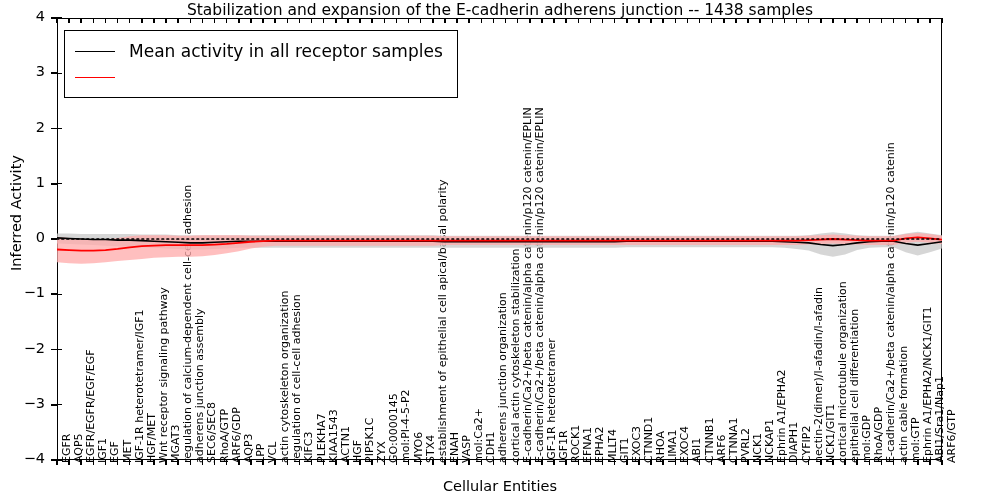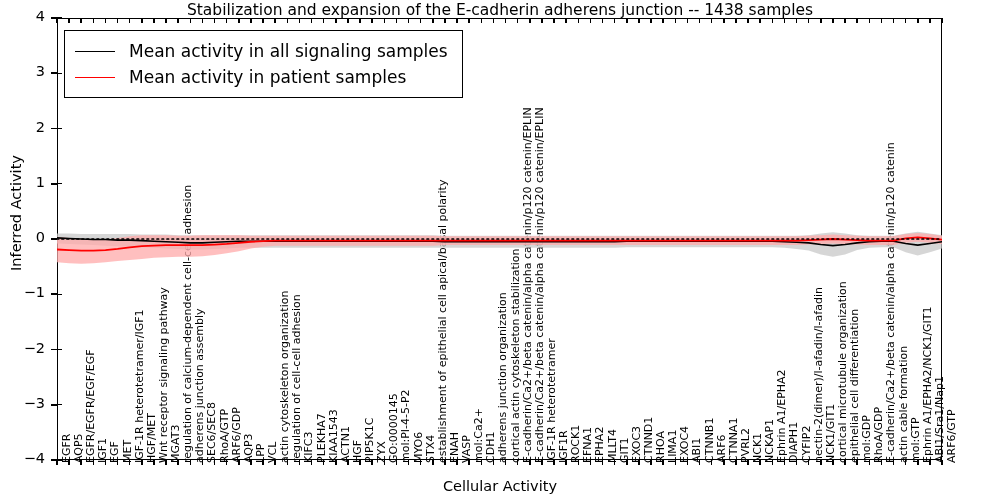--- a/index.html
+++ b/index.html
@@ -356,23 +356,22 @@
       <polygon points="0,215.475 12.123287671232873,215.475 24.246575342465746,216.0275 36.36986301369862,216.0275 48.49315068493151,216.0275 60.61643835616438,216.0275 72.73972602739724,216.0275 84.86301369863014,216.57999999999998 96.98630136986301,216.57999999999998 109.10958904109589,216.57999999999998 121.23287671232876,217.13250000000002 133.35616438356163,217.13250000000002 145.4794520547945,217.13250000000002 157.60273972602738,217.13250000000002 169.72602739726025,217.13250000000002 181.84931506849313,217.13250000000002 193.97260273972603,217.13250000000002 206.09589041095887,217.13250000000002 218.21917808219177,217.13250000000002 230.34246575342468,217.13250000000002 242.46575342465752,217.13250000000002 254.58904109589037,217.13250000000002 266.71232876712327,217.13250000000002 278.83561643835617,217.13250000000002 290.958904109589,217.13250000000002 303.0821917808219,217.13250000000002 315.20547945205476,217.13250000000002 327.32876712328766,217.13250000000002 339.4520547945205,217.13250000000002 351.5753424657534,217.13250000000002 363.69863013698625,217.13250000000002 375.82191780821915,217.13250000000002 387.94520547945206,217.685 400.0684931506849,217.685 412.1917808219178,217.685 424.31506849315065,217.685 436.43835616438355,217.685 448.56164383561645,217.685 460.68493150684935,217.685 472.80821917808225,217.685 484.93150684931504,217.685 497.05479452054794,217.685 509.17808219178073,217.685 521.3013698630137,217.685 533.4246575342465,217.685 545.5479452054794,217.685 557.6712328767123,217.685 569.7945205479452,217.685 581.917808219178,217.685 594.0410958904109,217.685 606.1643835616438,217.685 618.2876712328767,217.685 630.4109589041095,217.685 642.5342465753425,217.685 654.6575342465753,217.685 666.7808219178082,217.685 678.904109589041,217.685 691.027397260274,217.685 703.1506849315068,217.685 715.2739726027397,217.685 727.3972602739725,217.685 739.5205479452055,217.685 751.6438356164383,217.13250000000002 763.7671232876712,215.475 775.8904109589041,214.37 788.013698630137,215.475 800.1369863013698,217.13250000000002 812.2602739726027,217.685 824.3835616438356,217.685 836.5068493150685,217.685 848.6301369863013,215.475 860.7534246575342,213.8175 872.8767123287671,215.475 885,217.13250000000002 885,230.39249999999998 872.8767123287671,234.26000000000002 860.7534246575342,237.575 848.6301369863013,234.26000000000002 836.5068493150685,229.28750000000002 824.3835616438356,229.28750000000002 812.2602739726027,229.84 800.1369863013698,232.05 788.013698630137,236.47000000000003 775.8904109589041,238.68 763.7671232876712,236.47000000000003 751.6438356164383,232.6025 739.5205479452055,230.945 727.3972602739725,229.84 715.2739726027397,229.28750000000002 703.1506849315068,229.28750000000002 691.027397260274,229.28750000000002 678.904109589041,229.28750000000002 666.7808219178082,229.28750000000002 654.6575342465753,229.28750000000002 642.5342465753425,229.28750000000002 630.4109589041095,229.28750000000002 618.2876712328767,229.28750000000002 606.1643835616438,229.28750000000002 594.0410958904109,229.28750000000002 581.917808219178,229.28750000000002 569.7945205479452,229.28750000000002 557.6712328767123,229.84 545.5479452054794,229.84 533.4246575342465,229.84 521.3013698630137,229.84 509.17808219178073,229.84 497.05479452054794,229.84 484.93150684931504,229.84 472.80821917808225,229.84 460.68493150684935,229.84 448.56164383561645,229.84 436.43835616438355,229.84 424.31506849315065,229.84 412.1917808219178,229.84 400.0684931506849,229.84 387.94520547945206,229.84 375.82191780821915,229.84 363.69863013698625,229.84 351.5753424657534,229.84 339.4520547945205,229.84 327.32876712328766,229.84 315.20547945205476,229.84 303.0821917808219,229.84 290.958904109589,229.84 278.83561643835617,229.84 266.71232876712327,229.84 254.58904109589037,229.84 242.46575342465752,229.84 230.34246575342468,229.84 218.21917808219177,229.84 206.09589041095887,229.84 193.97260273972603,229.84 181.84931506849313,229.84 169.72602739726025,230.39249999999998 157.60273972602738,230.945 145.4794520547945,231.49750000000003 133.35616438356163,231.49750000000003 121.23287671232876,230.945 109.10958904109589,230.39249999999998 96.98630136986301,229.84 84.86301369863014,229.28750000000002 72.73972602739724,228.73499999999999 60.61643835616438,228.1825 48.49315068493151,227.63 36.36986301369862,227.07750000000001 24.246575342465746,226.52499999999998 12.123287671232873,225.9725 0,225.42000000000002" fill="#c8c8c8" fill-opacity="0.75" stroke="none"></polygon>
       <polygon points="0,218.79 12.123287671232873,219.895 24.246575342465746,221 36.36986301369862,222.105 48.49315068493151,221.55249999999998 60.61643835616438,219.895 72.73972602739724,218.2375 84.86301369863014,217.13250000000002 96.98630136986301,217.13250000000002 109.10958904109589,217.13250000000002 121.23287671232876,217.685 133.35616438356163,217.685 145.4794520547945,217.13250000000002 157.60273972602738,217.13250000000002 169.72602739726025,217.13250000000002 181.84931506849313,217.13250000000002 193.97260273972603,217.685 206.09589041095887,217.685 218.21917808219177,217.685 230.34246575342468,217.685 242.46575342465752,217.685 254.58904109589037,217.685 266.71232876712327,217.685 278.83561643835617,217.685 290.958904109589,217.685 303.0821917808219,217.685 315.20547945205476,217.685 327.32876712328766,217.685 339.4520547945205,217.685 351.5753424657534,217.685 363.69863013698625,217.685 375.82191780821915,217.685 387.94520547945206,218.2375 400.0684931506849,218.2375 412.1917808219178,218.2375 424.31506849315065,218.2375 436.43835616438355,218.2375 448.56164383561645,218.2375 460.68493150684935,218.2375 472.80821917808225,218.2375 484.93150684931504,218.2375 497.05479452054794,218.2375 509.17808219178073,218.2375 521.3013698630137,218.2375 533.4246575342465,218.2375 545.5479452054794,218.2375 557.6712328767123,218.2375 569.7945205479452,218.2375 581.917808219178,218.2375 594.0410958904109,218.2375 606.1643835616438,218.2375 618.2876712328767,218.2375 630.4109589041095,218.2375 642.5342465753425,218.2375 654.6575342465753,218.2375 666.7808219178082,218.2375 678.904109589041,218.2375 691.027397260274,218.2375 703.1506849315068,218.2375 715.2739726027397,218.2375 727.3972602739725,218.2375 739.5205479452055,218.2375 751.6438356164383,217.685 763.7671232876712,217.13250000000002 775.8904109589041,216.57999999999998 788.013698630137,217.13250000000002 800.1369863013698,217.685 812.2602739726027,218.2375 824.3835616438356,218.2375 836.5068493150685,218.2375 848.6301369863013,216.0275 860.7534246575342,214.9225 872.8767123287671,216.0275 885,217.685 885,225.9725 872.8767123287671,224.8675 860.7534246575342,223.7625 848.6301369863013,224.8675 836.5068493150685,227.07750000000001 824.3835616438356,227.07750000000001 812.2602739726027,227.07750000000001 800.1369863013698,226.52499999999998 788.013698630137,225.9725 775.8904109589041,225.42000000000002 763.7671232876712,225.9725 751.6438356164383,226.52499999999998 739.5205479452055,227.07750000000001 727.3972602739725,227.07750000000001 715.2739726027397,227.07750000000001 703.1506849315068,227.07750000000001 691.027397260274,227.07750000000001 678.904109589041,227.07750000000001 666.7808219178082,227.07750000000001 654.6575342465753,227.07750000000001 642.5342465753425,227.07750000000001 630.4109589041095,227.07750000000001 618.2876712328767,227.07750000000001 606.1643835616438,227.07750000000001 594.0410958904109,227.07750000000001 581.917808219178,227.07750000000001 569.7945205479452,227.07750000000001 557.6712328767123,227.07750000000001 545.5479452054794,227.07750000000001 533.4246575342465,227.07750000000001 521.3013698630137,227.07750000000001 509.17808219178073,227.07750000000001 497.05479452054794,227.07750000000001 484.93150684931504,227.07750000000001 472.80821917808225,227.07750000000001 460.68493150684935,227.07750000000001 448.56164383561645,227.07750000000001 436.43835616438355,227.07750000000001 424.31506849315065,227.07750000000001 412.1917808219178,227.07750000000001 400.0684931506849,227.07750000000001 387.94520547945206,227.07750000000001 375.82191780821915,227.63 363.69863013698625,227.63 351.5753424657534,227.63 339.4520547945205,227.63 327.32876712328766,227.63 315.20547945205476,227.63 303.0821917808219,227.63 290.958904109589,227.63 278.83561643835617,227.63 266.71232876712327,227.63 254.58904109589037,227.63 242.46575342465752,227.63 230.34246575342468,227.63 218.21917808219177,227.63 206.09589041095887,228.73499999999999 193.97260273972603,230.39249999999998 181.84931506849313,233.15499999999997 169.72602739726025,235.36499999999998 157.60273972602738,237.0225 145.4794520547945,238.12749999999994 133.35616438356163,238.68 121.23287671232876,238.68 109.10958904109589,239.23250000000002 96.98630136986301,239.78499999999997 84.86301369863014,240.89 72.73972602739724,241.995 60.61643835616438,243.10000000000002 48.49315068493151,244.20499999999998 36.36986301369862,245.31000000000006 24.246575342465746,245.8625 12.123287671232873,245.31000000000006 0,244.20499999999998" fill="#ffaaaa" fill-opacity="0.75" stroke="none"></polygon>
       <polyline points="0,219.895 12.123287671232873,220.44750000000002 24.246575342465746,221 36.36986301369862,221.55249999999998 48.49315068493151,221.55249999999998 60.61643835616438,222.105 72.73972602739724,222.105 84.86301369863014,222.65750000000003 96.98630136986301,223.21 109.10958904109589,223.7625 121.23287671232876,224.31499999999997 133.35616438356163,224.8675 145.4794520547945,224.8675 157.60273972602738,224.31499999999997 169.72602739726025,223.7625 181.84931506849313,223.21 193.97260273972603,223.21 206.09589041095887,223.21 218.21917808219177,223.21 230.34246575342468,223.21 242.46575342465752,223.21 254.58904109589037,223.21 266.71232876712327,223.21 278.83561643835617,223.21 290.958904109589,223.21 303.0821917808219,223.21 315.20547945205476,223.21 327.32876712328766,223.21 339.4520547945205,223.21 351.5753424657534,223.21 363.69863013698625,223.21 375.82191780821915,223.21 387.94520547945206,223.7625 400.0684931506849,223.7625 412.1917808219178,223.7625 424.31506849315065,223.7625 436.43835616438355,223.7625 448.56164383561645,223.7625 460.68493150684935,223.7625 472.80821917808225,223.7625 484.93150684931504,223.7625 497.05479452054794,223.7625 509.17808219178073,223.7625 521.3013698630137,223.7625 533.4246575342465,223.7625 545.5479452054794,223.7625 557.6712328767123,223.7625 569.7945205479452,223.21 581.917808219178,223.21 594.0410958904109,223.21 606.1643835616438,223.21 618.2876712328767,223.21 630.4109589041095,223.21 642.5342465753425,223.21 654.6575342465753,223.21 666.7808219178082,223.21 678.904109589041,223.21 691.027397260274,223.21 703.1506849315068,223.21 715.2739726027397,223.21 727.3972602739725,223.7625 739.5205479452055,224.31499999999997 751.6438356164383,224.8675 763.7671232876712,226.52499999999998 775.8904109589041,227.63 788.013698630137,226.52499999999998 800.1369863013698,224.8675 812.2602739726027,223.7625 824.3835616438356,223.21 836.5068493150685,223.21 848.6301369863013,225.42000000000002 860.7534246575342,227.07750000000001 872.8767123287671,225.42000000000002 885,223.7625 897.1232876712329,222.65750000000003" fill="none" stroke="#000000" stroke-width="1.6"></polyline>
       <polyline points="0,231.49750000000003 12.123287671232873,232.05 24.246575342465746,232.6025 36.36986301369862,232.6025 48.49315068493151,232.05 60.61643835616438,230.945 72.73972602739724,229.28750000000002 84.86301369863014,228.1825 96.98630136986301,227.63 109.10958904109589,227.07750000000001 121.23287671232876,227.07750000000001 133.35616438356163,227.07750000000001 145.4794520547945,227.07750000000001 157.60273972602738,226.52499999999998 169.72602739726025,225.9725 181.84931506849313,224.8675 193.97260273972603,223.7625 206.09589041095887,223.21 218.21917808219177,222.65750000000003 230.34246575342468,222.65750000000003 242.46575342465752,222.65750000000003 254.58904109589037,222.65750000000003 266.71232876712327,222.65750000000003 278.83561643835617,222.65750000000003 290.958904109589,222.65750000000003 303.0821917808219,222.65750000000003 315.20547945205476,222.65750000000003 327.32876712328766,222.65750000000003 339.4520547945205,222.65750000000003 351.5753424657534,222.65750000000003 363.69863013698625,222.65750000000003 375.82191780821915,222.65750000000003 387.94520547945206,222.65750000000003 400.0684931506849,222.65750000000003 412.1917808219178,222.65750000000003 424.31506849315065,222.65750000000003 436.43835616438355,222.65750000000003 448.56164383561645,222.65750000000003 460.68493150684935,222.65750000000003 472.80821917808225,222.65750000000003 484.93150684931504,222.65750000000003 497.05479452054794,222.65750000000003 509.17808219178073,222.65750000000003 521.3013698630137,222.65750000000003 533.4246575342465,222.65750000000003 545.5479452054794,222.65750000000003 557.6712328767123,222.65750000000003 569.7945205479452,222.65750000000003 581.917808219178,222.65750000000003 594.0410958904109,222.65750000000003 606.1643835616438,222.65750000000003 618.2876712328767,222.65750000000003 630.4109589041095,222.65750000000003 642.5342465753425,222.65750000000003 654.6575342465753,222.65750000000003 666.7808219178082,222.65750000000003 678.904109589041,222.65750000000003 691.027397260274,222.65750000000003 703.1506849315068,222.65750000000003 715.2739726027397,222.65750000000003 727.3972602739725,222.65750000000003 739.5205479452055,222.65750000000003 751.6438356164383,222.105 763.7671232876712,221.55249999999998 775.8904109589041,221 788.013698630137,221.55249999999998 800.1369863013698,222.105 812.2602739726027,222.65750000000003 824.3835616438356,222.65750000000003 836.5068493150685,222.65750000000003 848.6301369863013,220.44750000000002 860.7534246575342,219.3425 872.8767123287671,220.44750000000002 885,221.55249999999998 897.1232876712329,222.105" fill="none" stroke="#ff0000" stroke-width="1.8"></polyline>
       <line x1="0" x2="885" y1="221" y2="221" stroke="#000000" stroke-width="1.7" stroke-dasharray="1.6,3.4" stroke-linecap="round"></line>
     </svg>
 
   <div id="legend">
     <div class="legend-row">
       <span class="legend-swatch" style="border-top-color: rgb(0, 0, 0);"></span>
-      <span class="legend-text">Mean activity in all signaling samples</span>
+      <span class="legend-text">Mean activity in all receptor samples</span>
     </div>
     <div class="legend-row">
       <span class="legend-swatch" style="border-top-color: rgb(255, 0, 0);"></span>
-      <span class="legend-text">Mean activity in patient samples</span>
     </div>
   </div>
 
-  <div id="xlabel">Cellular Activity</div>
+  <div id="xlabel">Cellular Entities</div>
 
 </div>
 
 </body></html>

